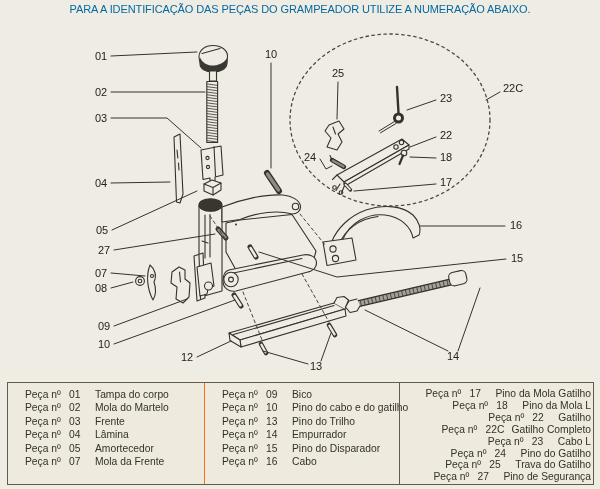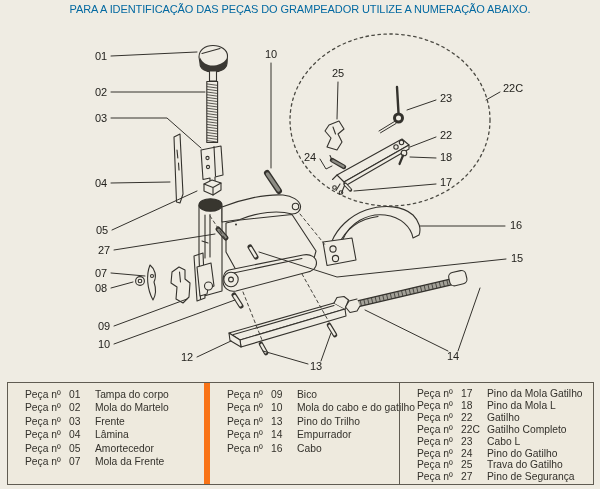--- a/index.html
+++ b/index.html
@@ -24,22 +24,22 @@
     border:1px solid #605c52;background:#eeeade;
     display:flex;flex-direction:row;
     box-sizing:border-box;
   }
   .legend-col{
     box-sizing:border-box;height:100%;
     padding:5px 2px 0 17px;
     display:flex;flex-direction:column;justify-content:flex-start;
   }
   .legend-col[data-col="0"]{width:196px;}
-  .legend-col[data-col="1"]{width:195px;border-left:6px solid #f97316;}
-  .legend-col[data-col="2"]{flex:1;border-left:1px solid #605c52;}
+  .legend-col[data-col="1"]{width:195px;border-left:1px solid #f97316;}
+  .legend-col[data-col="2"]{flex:1;border-left:1px solid #605c52;align-items:flex-end;}
   .legend-row{
     font-size:10.3px;color:#33312b;white-space:nowrap;
     line-height:13.4px;
   }
   .legend-col[data-col="2"] .legend-row{line-height:11.9px;}
   .legend-row .pfx{display:inline-block;width:44px;}
   .legend-row .num{display:inline-block;width:26px;}
 </style>
 </head>
 <body>
@@ -311,23 +311,24 @@
     <div class="legend-col" data-col="0">
         <div class="legend-row"><span class="pfx">Peça nº</span><span class="num">01</span><span class="nm">Tampa do corpo</span></div>
         <div class="legend-row"><span class="pfx">Peça nº</span><span class="num">02</span><span class="nm">Mola do Martelo</span></div>
         <div class="legend-row"><span class="pfx">Peça nº</span><span class="num">03</span><span class="nm">Frente</span></div>
         <div class="legend-row"><span class="pfx">Peça nº</span><span class="num">04</span><span class="nm">Lâmina</span></div>
         <div class="legend-row"><span class="pfx">Peça nº</span><span class="num">05</span><span class="nm">Amortecedor</span></div>
         <div class="legend-row"><span class="pfx">Peça nº</span><span class="num">07</span><span class="nm">Mola da Frente</span></div>
       </div>
     <div class="legend-col" data-col="1">
         <div class="legend-row"><span class="pfx">Peça nº</span><span class="num">09</span><span class="nm">Bico</span></div>
-        <div class="legend-row"><span class="pfx">Peça nº</span><span class="num">10</span><span class="nm">Mola do cabo e do gatilho</span></div>
+        <div class="legend-row"><span class="pfx">Peça nº</span><span class="num">10</span><span class="nm">Pino do cabo e do gatilho</span></div>
         <div class="legend-row"><span class="pfx">Peça nº</span><span class="num">13</span><span class="nm">Pino do Trilho</span></div>
         <div class="legend-row"><span class="pfx">Peça nº</span><span class="num">14</span><span class="nm">Empurrador</span></div>
+        <div class="legend-row"><span class="pfx">Peça nº</span><span class="num">15</span><span class="nm">Pino do Disparador</span></div>
         <div class="legend-row"><span class="pfx">Peça nº</span><span class="num">16</span><span class="nm">Cabo</span></div>
       </div>
     <div class="legend-col" data-col="2">
         <div class="legend-row"><span class="pfx">Peça nº</span><span class="num">17</span><span class="nm">Pino da Mola Gatilho</span></div>
         <div class="legend-row"><span class="pfx">Peça nº</span><span class="num">18</span><span class="nm">Pino da Mola L</span></div>
         <div class="legend-row"><span class="pfx">Peça nº</span><span class="num">22</span><span class="nm">Gatilho</span></div>
         <div class="legend-row"><span class="pfx">Peça nº</span><span class="num">22C</span><span class="nm">Gatilho Completo</span></div>
         <div class="legend-row"><span class="pfx">Peça nº</span><span class="num">23</span><span class="nm">Cabo L</span></div>
         <div class="legend-row"><span class="pfx">Peça nº</span><span class="num">24</span><span class="nm">Pino do Gatilho</span></div>
         <div class="legend-row"><span class="pfx">Peça nº</span><span class="num">25</span><span class="nm">Trava do Gatilho</span></div>

